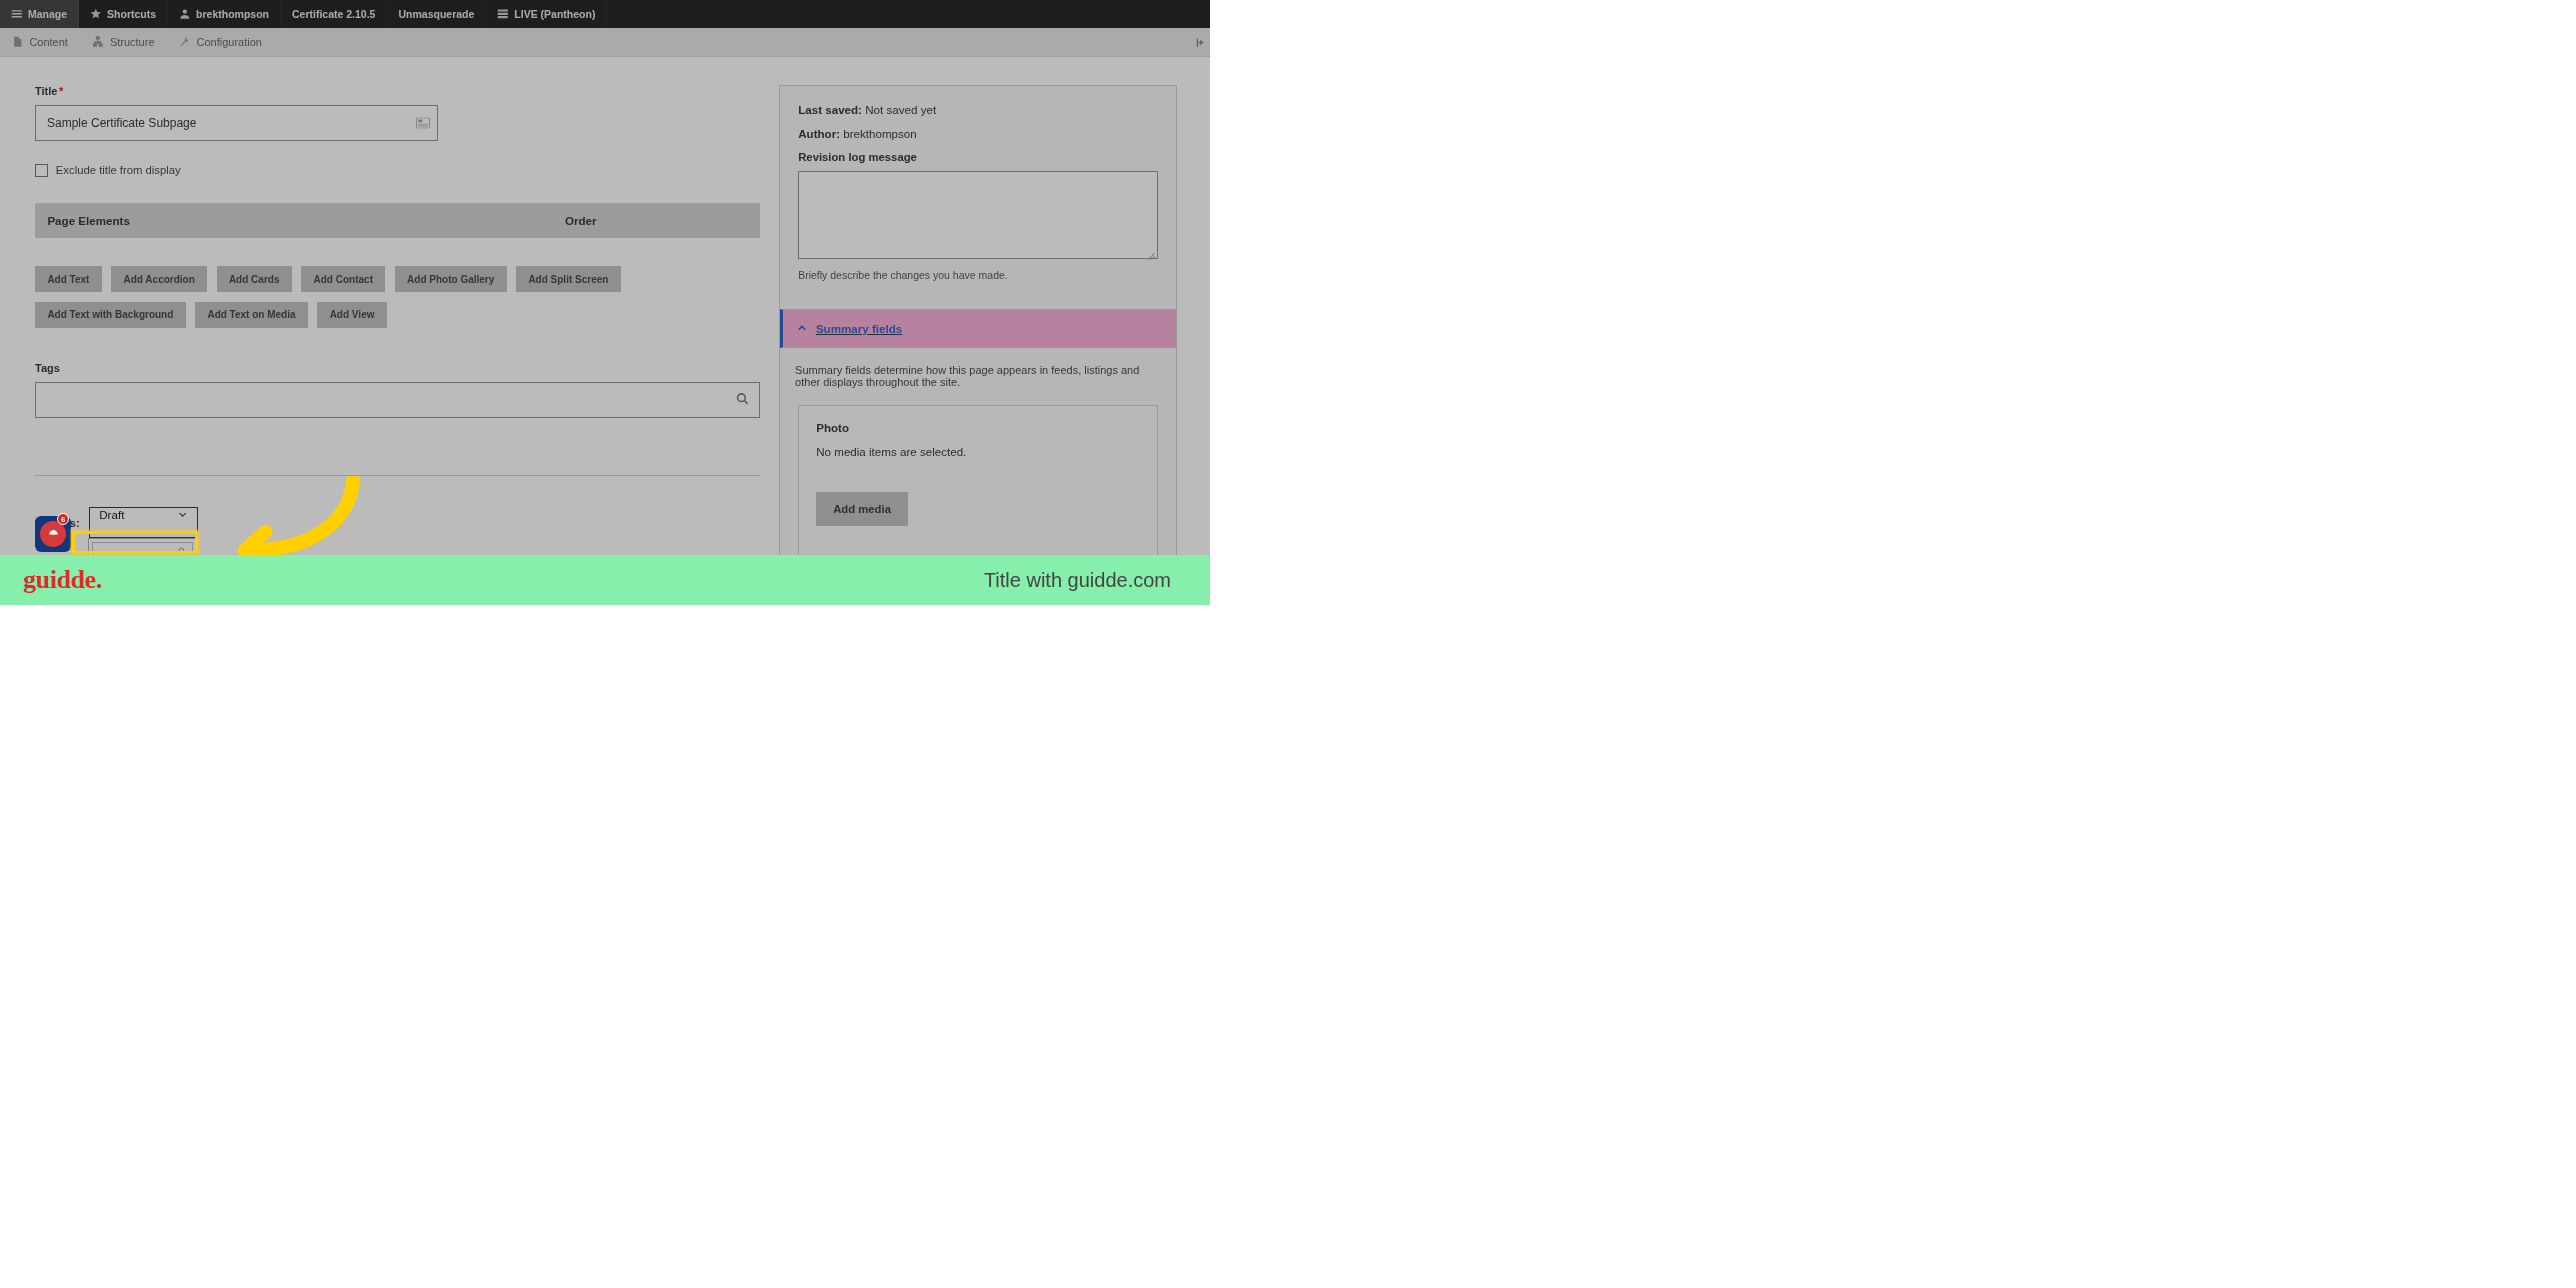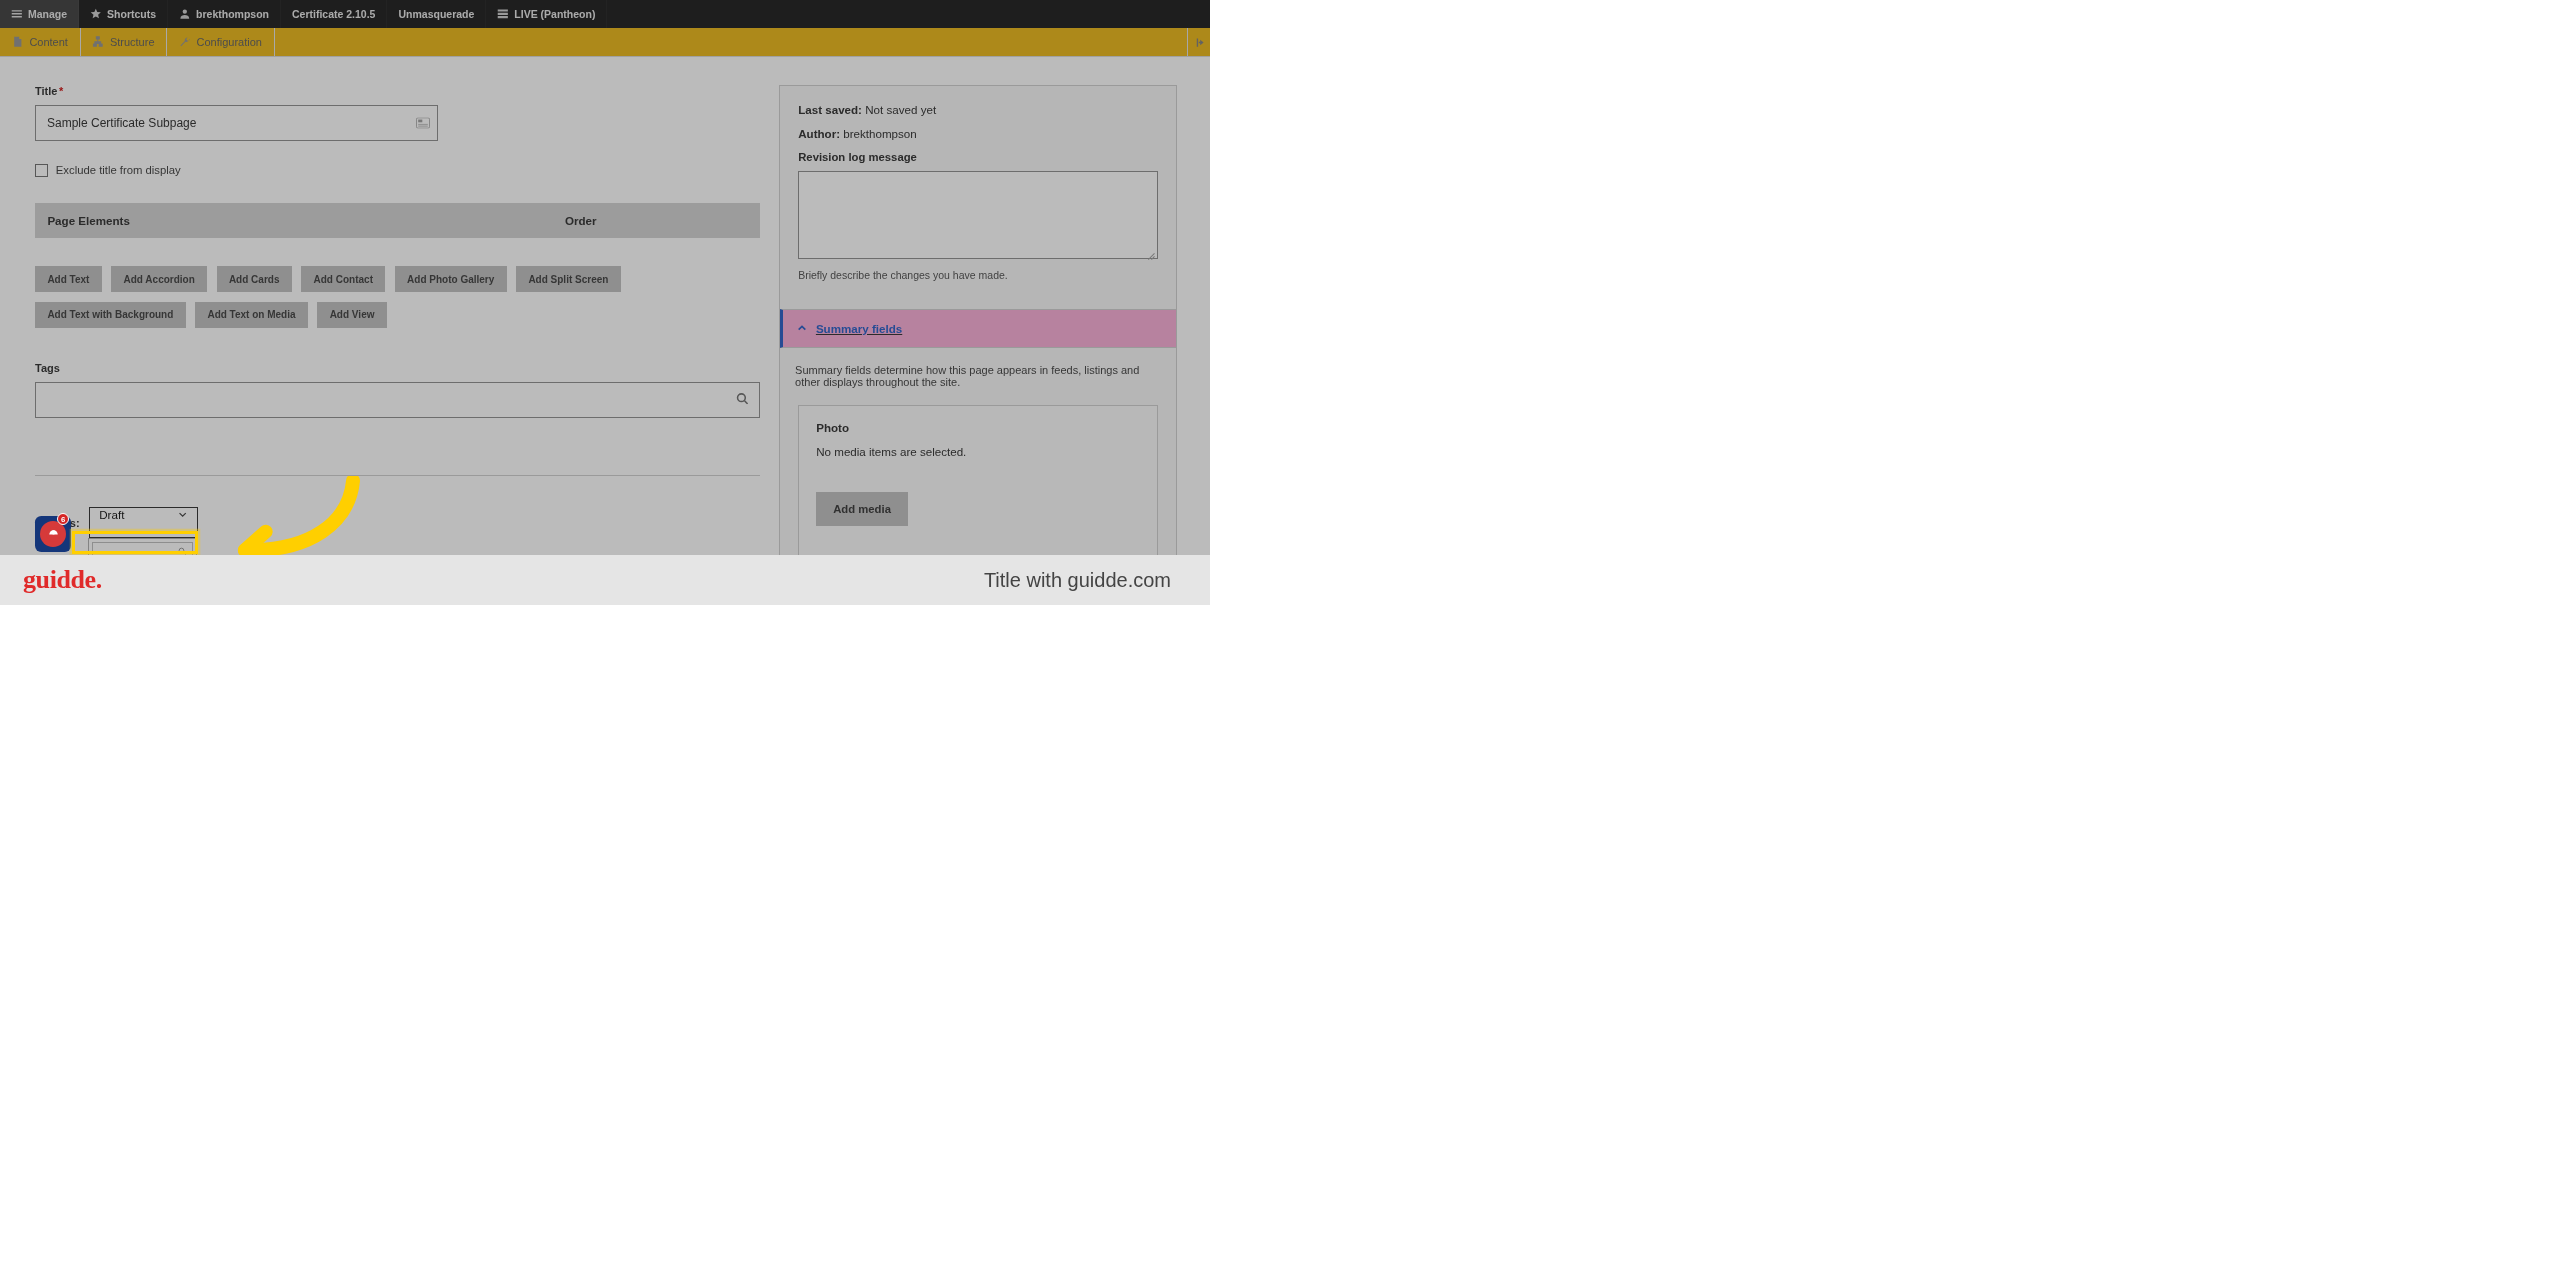--- a/index.html
+++ b/index.html
@@ -38,21 +38,21 @@
     padding: 0 11px;
     border-right: 0.8px solid rgba(255,255,255,0.03);
     cursor: pointer;
     color: #e6e6e6;
   }
   .toolbar-item.active { background: #333; }
   .t-icon { width: 11.6px; height: 11.6px; display:inline-flex; align-items:center; justify-content:center; }
 
   
   .subbar {
-    background: #eab308;
+    background: #e5e5e5;
     height: 29px;
     display: flex;
     align-items: stretch;
     border-bottom: 0.8px solid #d8d8d8;
     color: #4a4a4a;
     font-size: 11px;
   }
   .subbar-item {
     display: flex;
     align-items: center;
@@ -214,21 +214,21 @@
     padding: 11px 17px;
     font-size:11.3px; font-weight:700; color:#2a2a2a;
     cursor:pointer;
   }
   .remain { font-size:11px; color:#333; margin-top:34px; }
 
   
   .footer {
     position:absolute; left:0; right:0; bottom:0;
     height: 50px;
-    background:#e5e5e5;
+    background:#86efac;
     display:flex; align-items:center; justify-content:space-between;
     padding: 0 39px 0 23px;
     z-index: 100;
   }
   .guidde-logo {
     color:#e02a2a; font-weight:700; font-size:26px;
     letter-spacing:-0.4px;
     font-family: Georgia, 'Times New Roman', serif;
   }
   .guidde-logo .dot { color:#e02a2a; }

